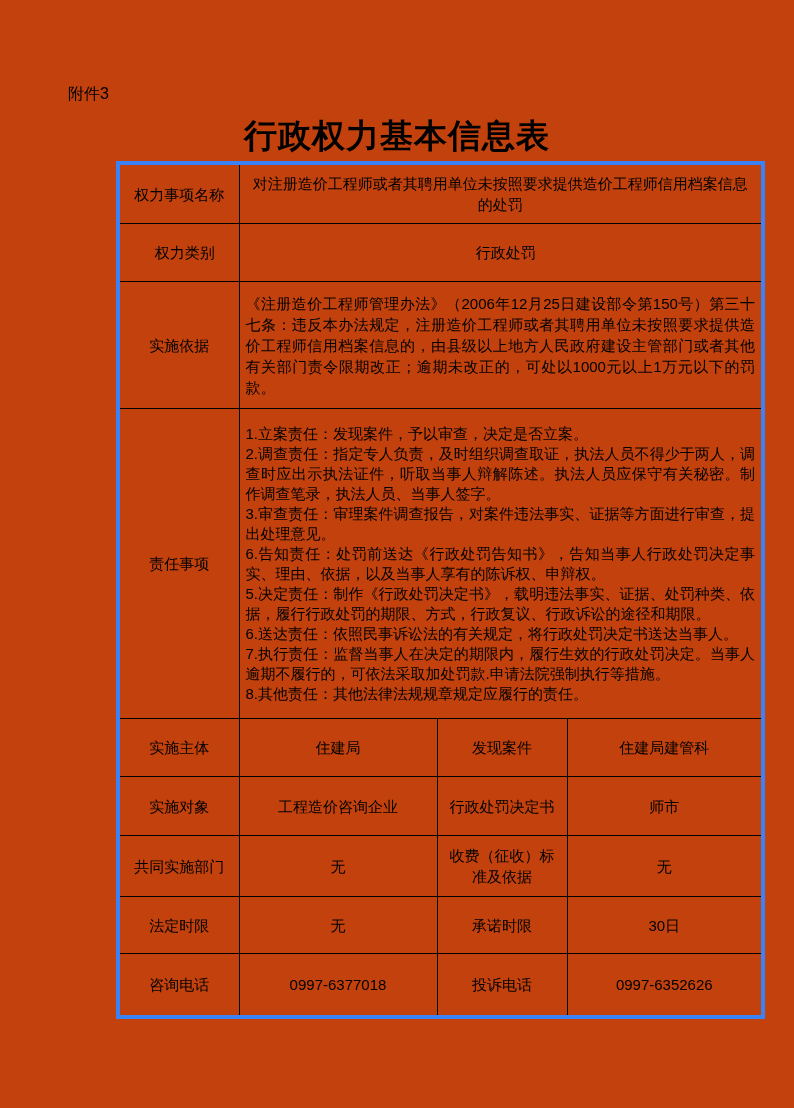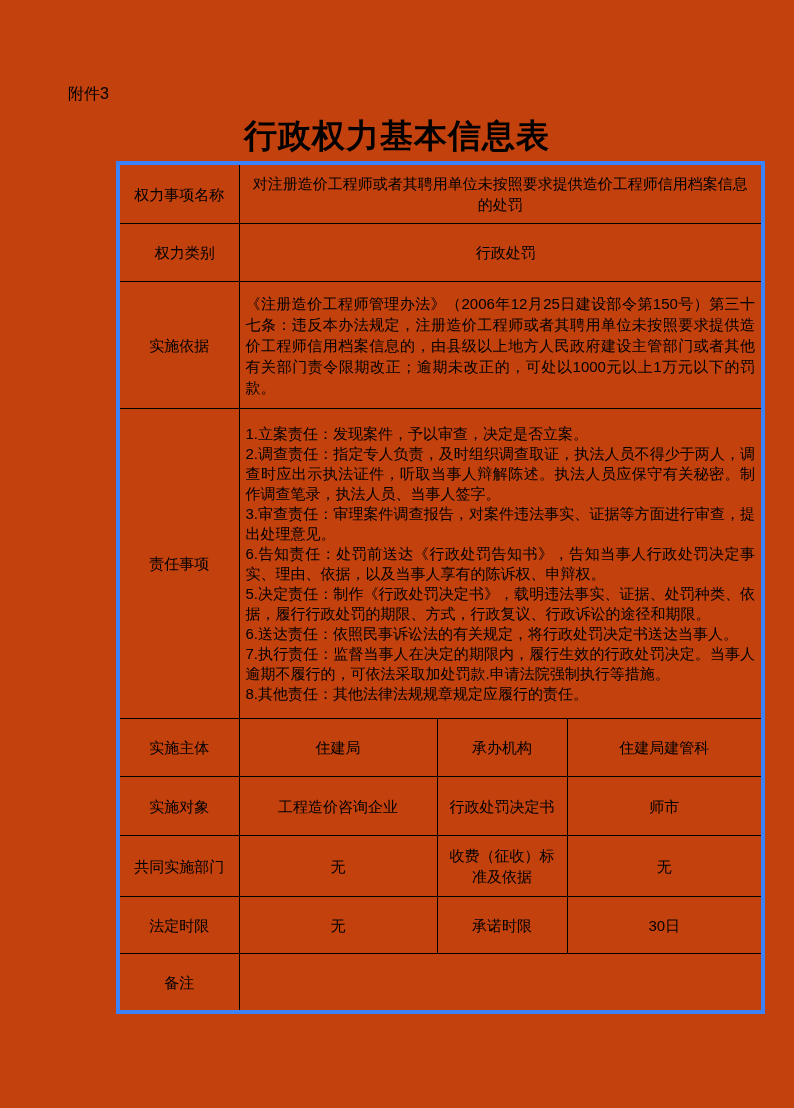--- a/index.html
+++ b/index.html
@@ -135,21 +135,21 @@
           <p>5.决定责任：制作《行政处罚决定书》，载明违法事实、证据、处罚种类、依据，履行行政处罚的期限、方式，行政复议、行政诉讼的途径和期限。</p>
           <p>6.送达责任：依照民事诉讼法的有关规定，将行政处罚决定书送达当事人。</p>
           <p>7.执行责任：监督当事人在决定的期限内，履行生效的行政处罚决定。当事人逾期不履行的，可依法采取加处罚款.申请法院强制执行等措施。</p>
           <p>8.其他责任：其他法律法规规章规定应履行的责任。</p>
         </td>
       </tr>
 
       <tr class="r5">
         <td class="cell-label">实施主体</td>
         <td class="cell-center">住建局</td>
-        <td class="cell-label">承办机构</td>
+        <td class="cell-label">发现案件</td>
         <td class="cell-center">住建局建管科</td>
       </tr>
 
       <tr class="r6">
         <td class="cell-label">实施对象</td>
         <td class="cell-center">工程造价咨询企业</td>
         <td class="wrap-label">行政处罚决定书</td>
         <td class="cell-center">师市</td>
       </tr>
 
@@ -160,21 +160,23 @@
         <td class="cell-center">无</td>
       </tr>
 
       <tr class="r8">
         <td class="cell-label">法定时限</td>
         <td class="cell-center">无</td>
         <td class="cell-label">承诺时限</td>
         <td class="cell-center">30日</td>
       </tr>
 
+      <tr class="r9">
+        <td class="cell-label">咨询电话</td>
+        <td class="cell-center">0997-6377018</td>
+        <td class="cell-label">投诉电话</td>
+        <td class="cell-center">0997-6352626</td>
+      </tr>
 
-      <tr class="r10">
-        <td class="cell-label">备注</td>
-        <td class="cell-center" colspan="3"></td>
-      </tr>
     </tbody>
   </table>
 
 </div>
 
 </body></html>

